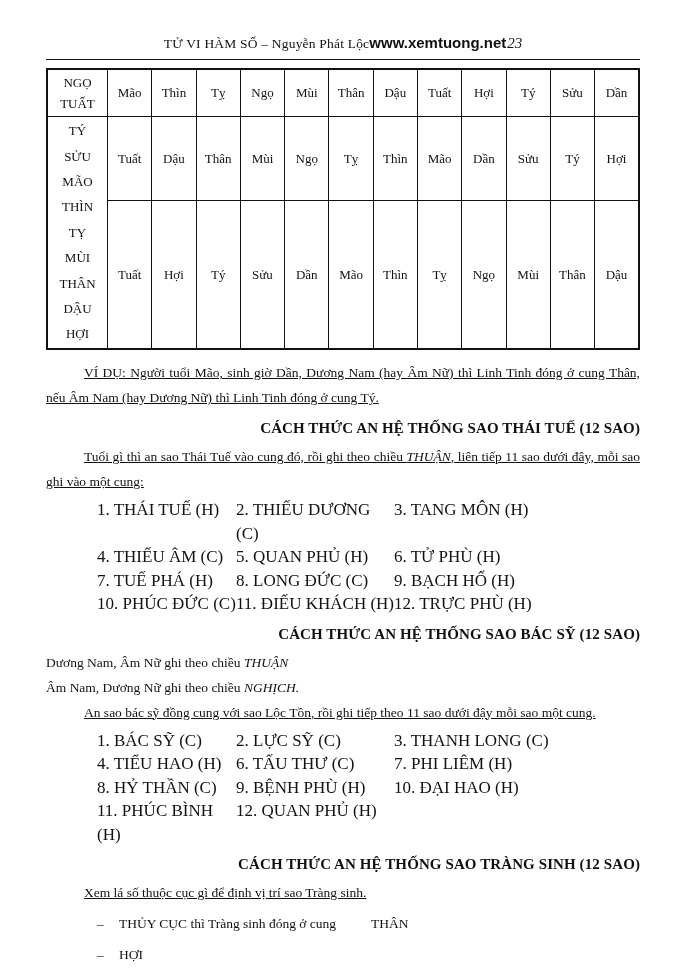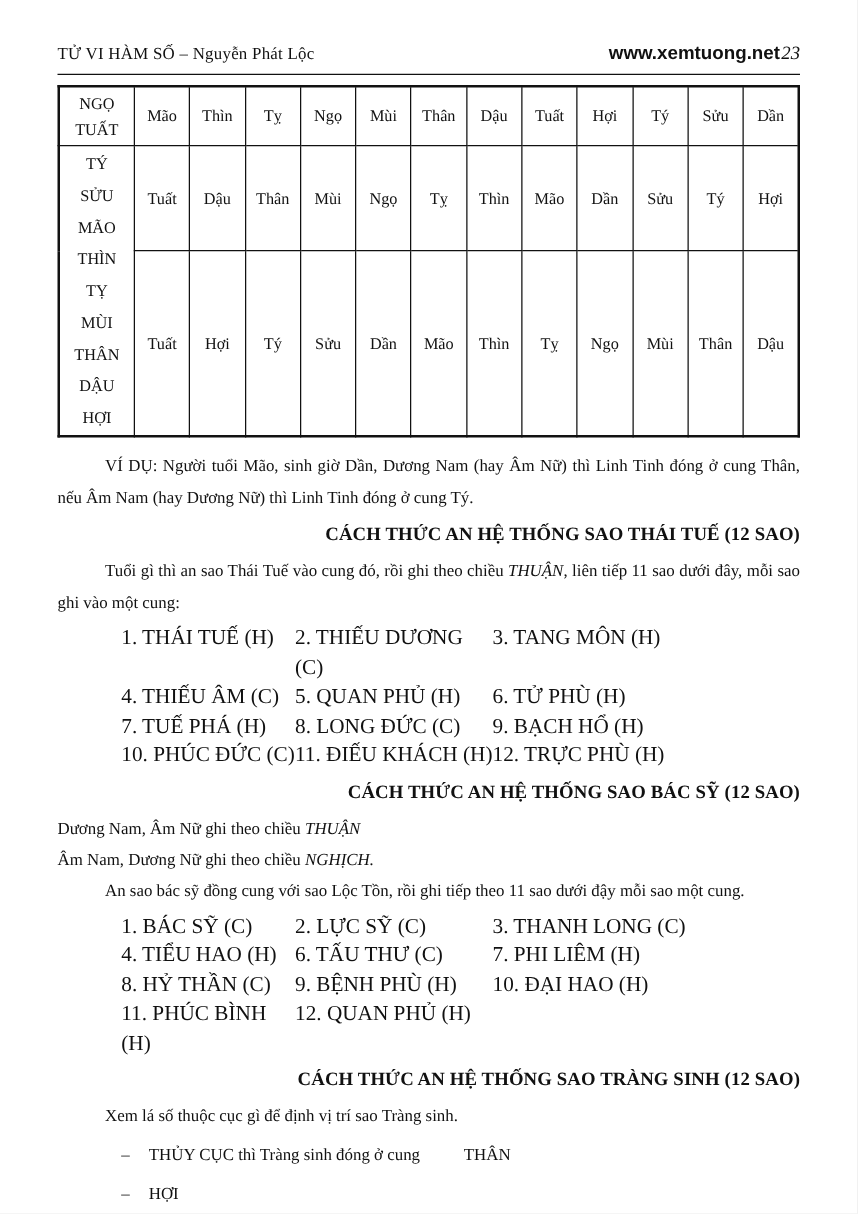--- a/index.html
+++ b/index.html
@@ -8,21 +8,21 @@
     width:686px;height:971px;
     margin:0 auto;
     background:#ffffff;
     color:#111111;
     font-family:"Liberation Serif","DejaVu Serif",serif;
     box-sizing:border-box;
     padding:34px 46px 0 46px;
     overflow:hidden;
   }
   
-  .hdr{display:flex;justify-content:space-between;align-items:baseline;}
+  .hdr{display:flex;justify-content:center;align-items:baseline;}
   .hdr-title{font-size:13.5px;letter-spacing:.2px;}
   .hdr-right{display:flex;align-items:baseline;}
   .hdr-site{font-family:"Liberation Sans","DejaVu Sans",sans-serif;font-weight:bold;font-size:15px;}
   .hdr-page{font-style:italic;font-size:15px;margin-left:1px;}
   .hdr-rule{border:0;border-top:1.6px solid #111;margin:7px 0 0 0;}
   
   table.ztab{
     border-collapse:collapse;
     table-layout:fixed;
     width:100%;
@@ -39,21 +39,21 @@
   }
   table.ztab{border:2.5px solid #111;}
   td.corner{width:57px;}
   td.corner div{line-height:21px;}
   td.side div{line-height:25.4px;}
   tr.r1 td{height:46px;}
   tr.r2 td{height:83px;}
   tr.r3 td{height:147px;}
   td.g{border-right-width:2.2px;}
   
-  .para{font-size:13.5px;line-height:25px;margin:0;text-align:justify;}
+  .para{font-size:13.5px;line-height:25px;margin:0;text-align:justify;text-decoration:underline;}
   .indent{text-indent:38px;}
   .h-sec{
     font-size:15px;font-weight:bold;text-align:right;
     margin:7px 0 5px 0;line-height:22px;letter-spacing:.1px;
   }
   .center-line{font-size:13.5px;text-align:left;line-height:25px;margin:0;}
   .star-grid{
     display:grid;
     grid-template-columns:139px 158px auto;
     margin-left:51px;

